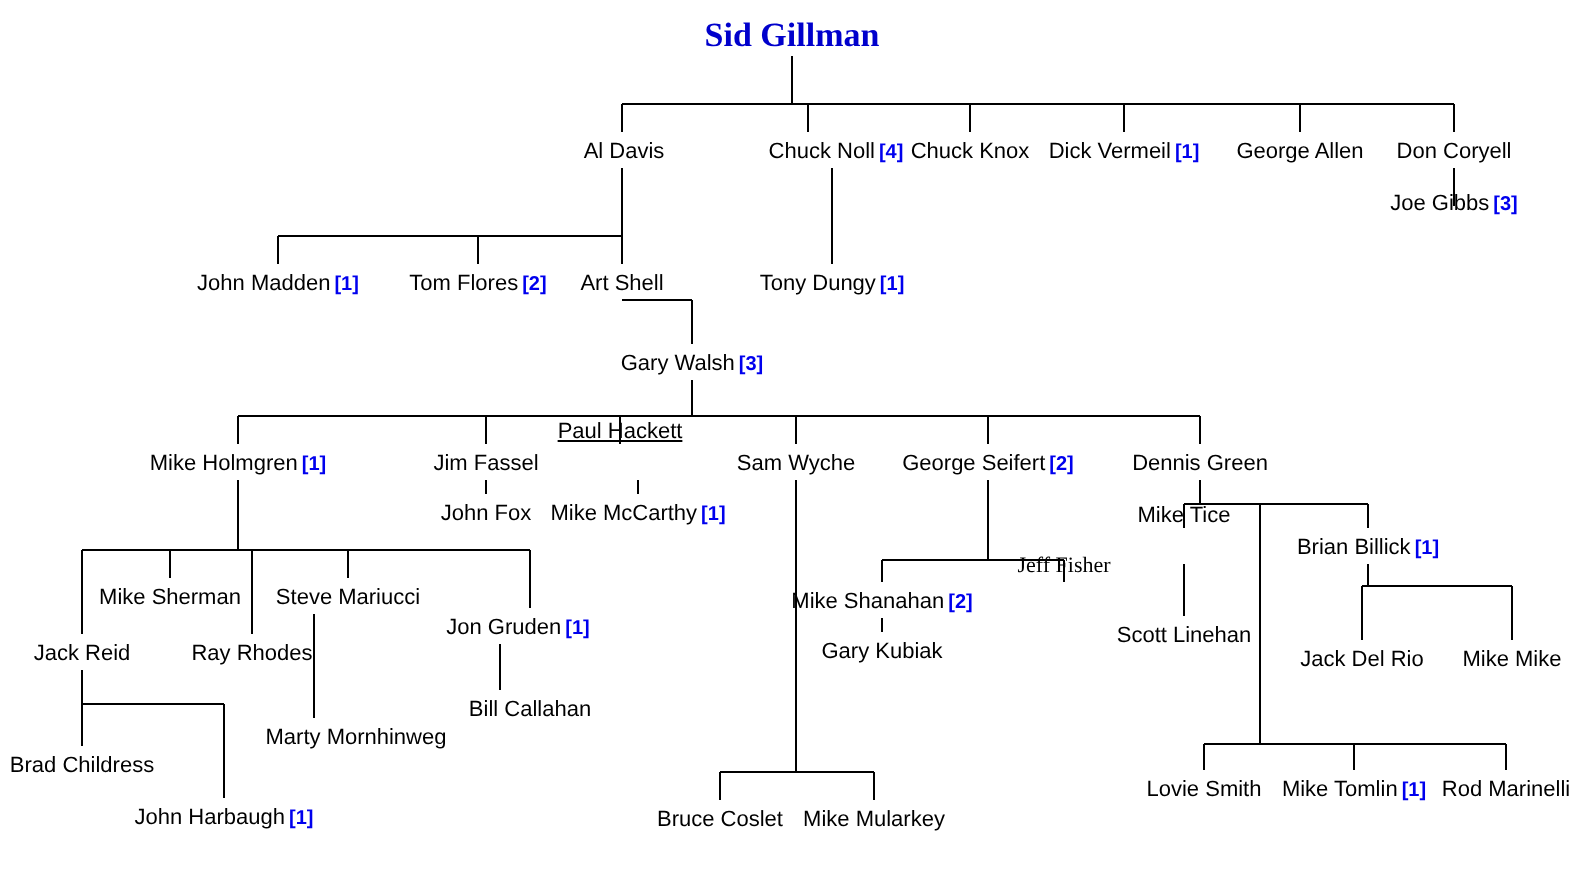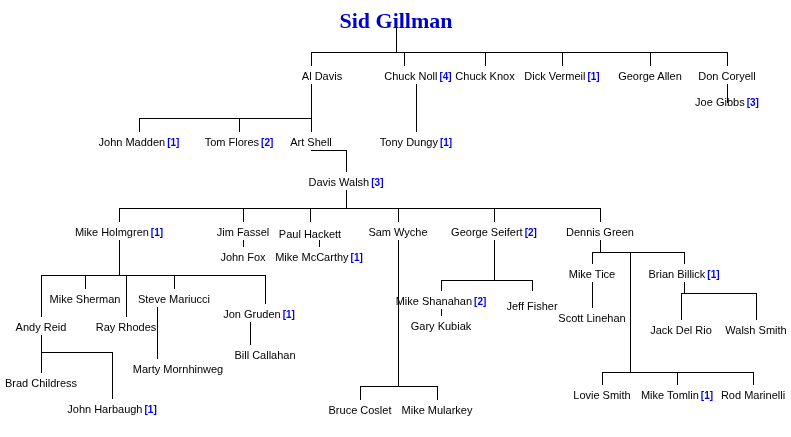--- a/index.html
+++ b/index.html
@@ -29,21 +29,21 @@
     font-size:10px;
     vertical-align:baseline;
     margin-left:2px;
   }
   .root{
     position:absolute;
     white-space:nowrap;
     transform:translateX(-50%);
     color:#0000cc;
     font-weight:bold;
-    font-size:22px;
+    font-size:17px;
     font-family:"Liberation Serif","DejaVu Serif",serif;
   }
 </style>
 </head>
 <body>
 
 <div id="stage">
   <svg id="lines" viewBox="0 0 791 437" width="791" height="437">
       <path d="M396,28 L396,52" stroke="#000000" stroke-width="1" fill="none" shape-rendering="crispEdges"></path>
       <path d="M311,52 L727,52" stroke="#000000" stroke-width="1" fill="none" shape-rendering="crispEdges"></path>
@@ -105,53 +105,53 @@
       <path d="M630,252 L630,372" stroke="#000000" stroke-width="1" fill="none" shape-rendering="crispEdges"></path>
       <path d="M602,372 L753,372" stroke="#000000" stroke-width="1" fill="none" shape-rendering="crispEdges"></path>
       <path d="M602,372 L602,385" stroke="#000000" stroke-width="1" fill="none" shape-rendering="crispEdges"></path>
       <path d="M677,372 L677,385" stroke="#000000" stroke-width="1" fill="none" shape-rendering="crispEdges"></path>
       <path d="M753,372 L753,385" stroke="#000000" stroke-width="1" fill="none" shape-rendering="crispEdges"></path>
     </svg>
   <div id="root-node-host">
       <div class="root" style="left: 396px; top: 8px;">Sid Gillman</div>
     </div>
   <div id="nodes-host">
-      <div class="node" style="left: 322px; top: 70px;"><span class="nm">Al Davis</span></div>
+      <div class="node" style="left: 312px; top: 70px;"><span class="nm">Al Davis</span></div>
       <div class="node" style="left: 418px; top: 70px;"><span class="nm">Chuck Noll</span><span class="sup">[4]</span></div>
       <div class="node" style="left: 485px; top: 70px;"><span class="nm">Chuck Knox</span></div>
       <div class="node" style="left: 562px; top: 70px;"><span class="nm">Dick Vermeil</span><span class="sup">[1]</span></div>
       <div class="node" style="left: 650px; top: 70px;"><span class="nm">George Allen</span></div>
       <div class="node" style="left: 727px; top: 70px;"><span class="nm">Don Coryell</span></div>
       <div class="node" style="left: 727px; top: 96px;"><span class="nm">Joe Gibbs</span><span class="sup">[3]</span></div>
       <div class="node" style="left: 139px; top: 136px;"><span class="nm">John Madden</span><span class="sup">[1]</span></div>
       <div class="node" style="left: 239px; top: 136px;"><span class="nm">Tom Flores</span><span class="sup">[2]</span></div>
       <div class="node" style="left: 311px; top: 136px;"><span class="nm">Art Shell</span></div>
       <div class="node" style="left: 416px; top: 136px;"><span class="nm">Tony Dungy</span><span class="sup">[1]</span></div>
-      <div class="node" style="left: 346px; top: 176px;"><span class="nm">Davis Walsh</span><span class="sup">[3]</span></div>
+      <div class="node" style="left: 346px; top: 176px;"><span class="nm">Gary Walsh</span><span class="sup">[3]</span></div>
       <div class="node" style="left: 119px; top: 226px;"><span class="nm">Mike Holmgren</span><span class="sup">[1]</span></div>
       <div class="node" style="left: 243px; top: 226px;"><span class="nm">Jim Fassel</span></div>
-      <div class="node" style="left: 310px; top: 228px;"><span class="nm">Paul Hackett</span></div>
+      <div class="node" style="left: 310px; top: 210px; text-decoration: underline;"><span class="nm">Paul Hackett</span></div>
       <div class="node" style="left: 398px; top: 226px;"><span class="nm">Sam Wyche</span></div>
       <div class="node" style="left: 494px; top: 226px;"><span class="nm">George Seifert</span><span class="sup">[2]</span></div>
       <div class="node" style="left: 600px; top: 226px;"><span class="nm">Dennis Green</span></div>
       <div class="node" style="left: 243px; top: 251px;"><span class="nm">John Fox</span></div>
       <div class="node" style="left: 319px; top: 251px;"><span class="nm">Mike McCarthy</span><span class="sup">[1]</span></div>
-      <div class="node" style="left: 592px; top: 268px;"><span class="nm">Mike Tice</span></div>
+      <div class="node" style="left: 592px; top: 252px;"><span class="nm">Mike Tice</span></div>
       <div class="node" style="left: 684px; top: 268px;"><span class="nm">Brian Billick</span><span class="sup">[1]</span></div>
       <div class="node" style="left: 85px; top: 293px;"><span class="nm">Mike Sherman</span></div>
       <div class="node" style="left: 174px; top: 293px;"><span class="nm">Steve Mariucci</span></div>
       <div class="node" style="left: 441px; top: 295px;"><span class="nm">Mike Shanahan</span><span class="sup">[2]</span></div>
-      <div class="node" style="left: 532px; top: 300px;"><span class="nm">Jeff Fisher</span></div>
-      <div class="node" style="left: 41px; top: 321px;"><span class="nm">Andy Reid</span></div>
+      <div class="node" style="left: 532px; top: 277px; font-family: Liberation Serif, serif;"><span class="nm">Jeff Fisher</span></div>
+      <div class="node" style="left: 41px; top: 321px;"><span class="nm">Jack Reid</span></div>
       <div class="node" style="left: 126px; top: 321px;"><span class="nm">Ray Rhodes</span></div>
       <div class="node" style="left: 259px; top: 308px;"><span class="nm">Jon Gruden</span><span class="sup">[1]</span></div>
       <div class="node" style="left: 441px; top: 320px;"><span class="nm">Gary Kubiak</span></div>
       <div class="node" style="left: 592px; top: 312px;"><span class="nm">Scott Linehan</span></div>
       <div class="node" style="left: 681px; top: 324px;"><span class="nm">Jack Del Rio</span></div>
-      <div class="node" style="left: 756px; top: 324px;"><span class="nm">Walsh Smith</span></div>
+      <div class="node" style="left: 756px; top: 324px;"><span class="nm">Mike Mike</span></div>
       <div class="node" style="left: 178px; top: 363px; text-align: right;"><span class="nm">Marty Mornhinweg</span></div>
       <div class="node" style="left: 265px; top: 349px;"><span class="nm">Bill Callahan</span></div>
       <div class="node" style="left: 41px; top: 377px;"><span class="nm">Brad Childress</span></div>
       <div class="node" style="left: 112px; top: 403px;"><span class="nm">John Harbaugh</span><span class="sup">[1]</span></div>
       <div class="node" style="left: 360px; top: 404px;"><span class="nm">Bruce Coslet</span></div>
       <div class="node" style="left: 437px; top: 404px;"><span class="nm">Mike Mularkey</span></div>
       <div class="node" style="left: 602px; top: 389px;"><span class="nm">Lovie Smith</span></div>
       <div class="node" style="left: 677px; top: 389px;"><span class="nm">Mike Tomlin</span><span class="sup">[1]</span></div>
       <div class="node" style="left: 753px; top: 389px;"><span class="nm">Rod Marinelli</span></div>
     </div>

